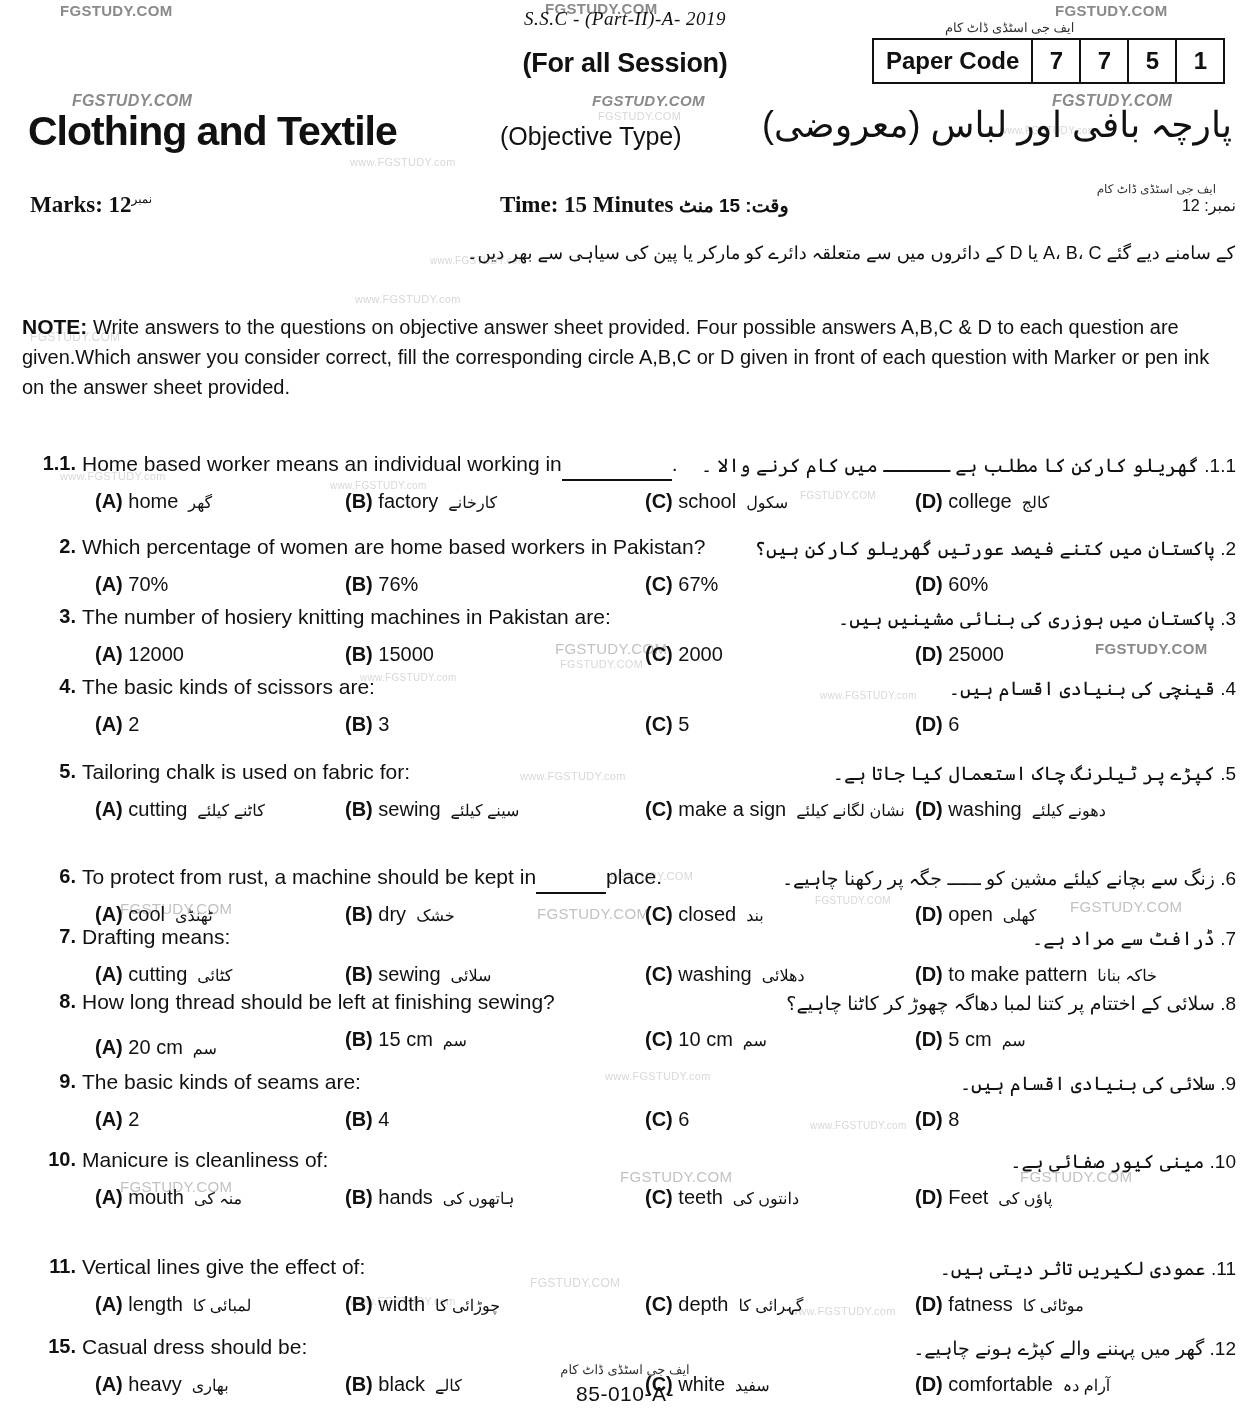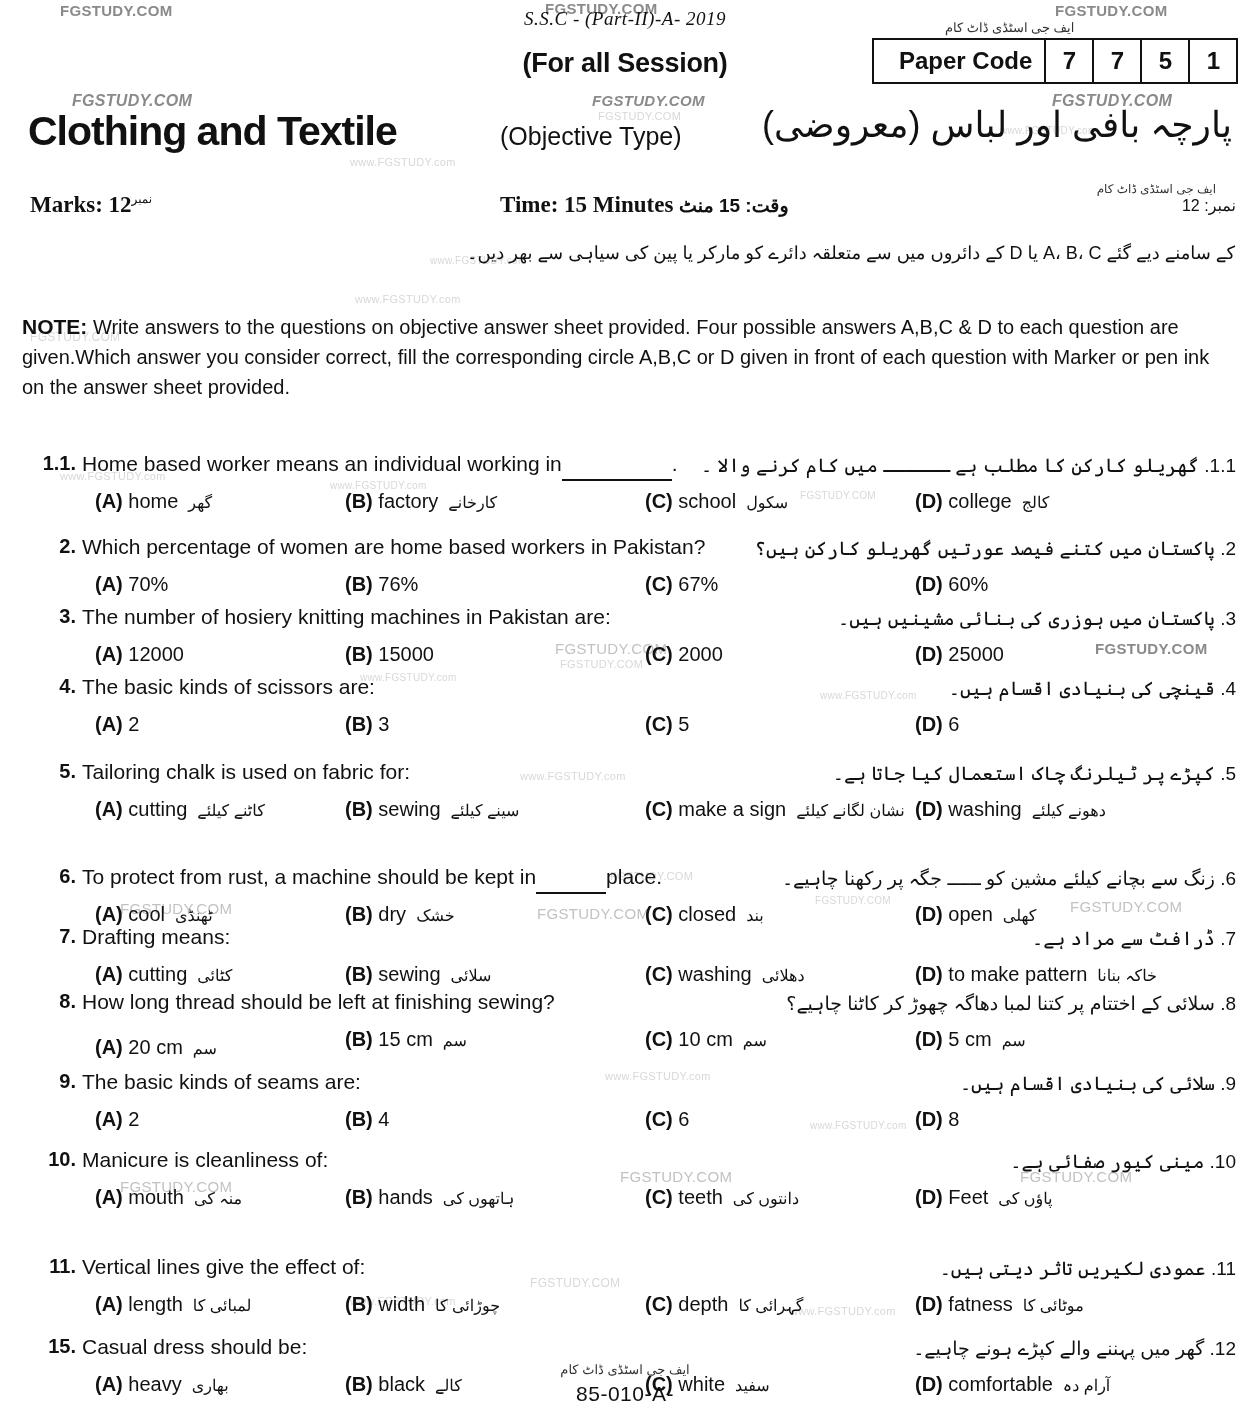--- a/index.html
+++ b/index.html
@@ -55,21 +55,20 @@
   }
   .forall{
     position:absolute;left:0;top:48px;width:1250px;text-align:center;
     font-size:27px;font-weight:bold;letter-spacing:-.3px;
   }
 
   .codebox{
     position:absolute;left:872px;top:38px;height:46px;
     display:flex;border:2px solid #111;box-sizing:border-box;
     background:#fff;
-    padding-left:13px;
   }
   .codebox .lbl{
     padding:0 12px;display:flex;align-items:center;
     font-size:24px;font-weight:bold;
   }
   .codebox .dg{
     width:46px;border-left:2px solid #111;
     display:flex;align-items:center;justify-content:center;
     font-size:24px;font-weight:bold;
   }

